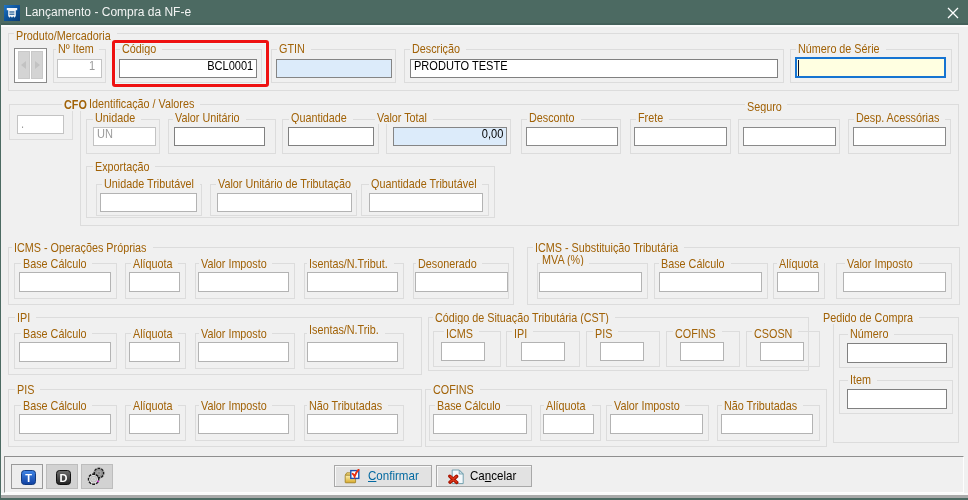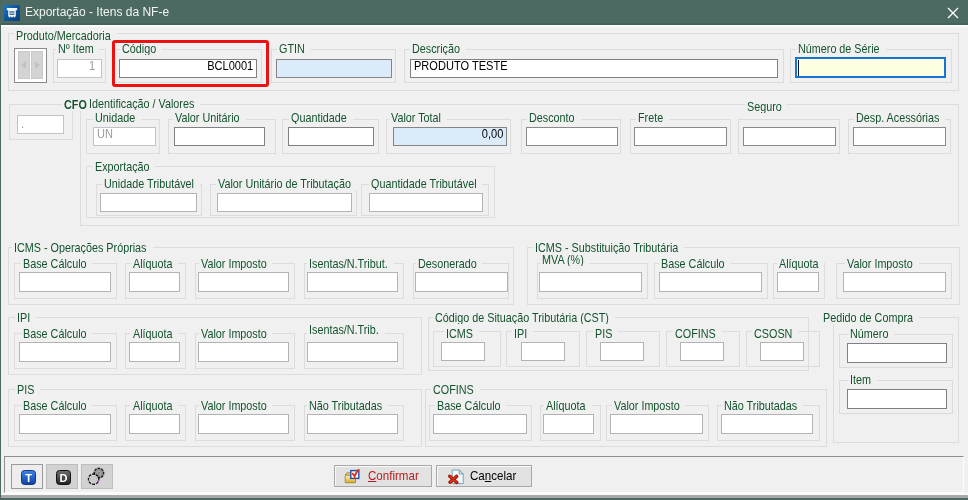--- a/index.html
+++ b/index.html
@@ -1,17 +1,17 @@
 <!DOCTYPE html>
 <html><head><meta charset="utf-8"><style>
 html,body{margin:0;padding:0;}
 body{width:968px;height:500px;background:#f0f0f0;overflow:hidden;position:relative;
  font-family:"Liberation Sans",sans-serif;}
 .a{position:absolute;box-sizing:border-box;}
-.c{position:absolute;font:13px/13px "Liberation Sans",sans-serif;color:#14532d;background:#f0f0f0;padding:0 2px;white-space:nowrap;z-index:3;overflow:hidden;}
+.c{position:absolute;font:13px/13px "Liberation Sans",sans-serif;color:#a16207;background:#f0f0f0;padding:0 2px;white-space:nowrap;z-index:3;overflow:hidden;}
 .c>span{display:inline-block;transform:scaleX(0.83);transform-origin:0 50%;white-space:pre;}
 .b{position:absolute;border:1px solid #dcdcdc;box-sizing:border-box;z-index:1;}
 .i{position:absolute;background:#fff;border:1px solid #b3b3b3;box-sizing:border-box;font:13px/12px "Liberation Sans",sans-serif;color:#000;white-space:nowrap;overflow:hidden;z-index:2;}
 .i>span{display:inline-block;transform:scaleX(0.85);white-space:pre;}
 .id{border-color:#808080;}
 .idis{border-color:#c3c3c3;color:#9b9b9b;}
 .r{text-align:right;padding-right:2px;}
 .r>span{transform-origin:100% 50%;}
 .l{text-align:left;padding-left:3px;}
 .l>span{transform-origin:0 50%;}
@@ -30,21 +30,21 @@
 <stop offset="0" stop-color="#2176c5"></stop>
         <stop offset="0.45" stop-color="#0d569f"></stop>
         <stop offset="1" stop-color="#0a3c74"></stop>
       </linearGradient>
     </defs>
 <rect x="0" y="0" width="16" height="16" fill="url(#ig)"></rect>
 <path d="M2.8 3 L13.2 3 L13.2 5.3 L11.8 5.3 L11.8 11 L10.5 12.8 L9.3 11.2 L8 12.8 L6.7 11.2 L5.5 12.8 L4.2 11 L4.2 5.3 L2.8 5.3 Z" fill="#f2f5f7"></path>
 <rect x="5.4" y="6.4" width="5" height="1.15" fill="#11508f"></rect>
 <rect x="5.4" y="8.6" width="5" height="1.15" fill="#11508f"></rect>
 </svg>
-<div class="a" style="left:25px;top:5.6px;font:12px/13px 'Liberation Sans',sans-serif;color:#f2f4f3;z-index:8;">Exportação - Itens da NF-e</div>
+<div class="a" style="left:25px;top:5.6px;font:12px/13px 'Liberation Sans',sans-serif;color:#f2f4f3;z-index:8;">Lançamento - Compra da NF-e</div>
 <svg class="a" style="left:947px;top:7px;z-index:8;" width="12" height="12" viewBox="0 0 12 12">
 <path d="M1 1 L11 11 M11 1 L1 11" stroke="#ffffff" stroke-width="1.3" fill="none"></path>
   </svg>
 <div class="b" style="left:8px;top:33px;width:951px;height:57.5px;"></div>
 <div class="c" style="left:14px;top:28.5px;width:98.8px;"><span>Produto/Mercadoria</span></div>
 <div class="a" style="left:14px;top:47.5px;width:32.5px;height:35.5px;background:#fff;border:1px solid #8a8a8a;z-index:2;"></div>
 <div class="a" style="left:17.5px;top:51px;width:12.2px;height:28px;background:#d4d4d4;border:1px solid #c9c9c9;z-index:3;"></div>
 <div class="a" style="left:30.8px;top:51px;width:12.2px;height:28px;background:#d4d4d4;border:1px solid #c9c9c9;z-index:3;"></div>
 <div class="a" style="left:20.5px;top:60.5px;width:0;height:0;border:4.5px solid transparent;border-right:5px solid #c2c2c2;border-left:none;z-index:4;"></div>
 <div class="a" style="left:35px;top:60.5px;width:0;height:0;border:4.5px solid transparent;border-left:5px solid #c2c2c2;border-right:none;z-index:4;"></div>
@@ -73,21 +73,21 @@
 <div class="b" style="left:86px;top:119px;width:74px;height:34.5px;"></div>
 <div class="c" style="left:93px;top:110.5px;width:44.2px;"><span>Unidade</span></div>
 <div class="i idis l" style="left:93px;top:127px;width:63px;height:19px;"><span>UN</span></div>
 <div class="b" style="left:168px;top:119px;width:108px;height:34.5px;"></div>
 <div class="c" style="left:173px;top:110.5px;width:68.6px;"><span>Valor Unitário</span></div>
 <div class="i id" style="left:174px;top:127px;width:91px;height:19px;"></div>
 <div class="b" style="left:282px;top:119px;width:97px;height:34.5px;"></div>
 <div class="c" style="left:289px;top:110.5px;width:59.8px;"><span>Quantidade</span></div>
 <div class="i id" style="left:288px;top:127px;width:86px;height:19px;"></div>
 <div class="b" style="left:386px;top:119px;width:125px;height:34.5px;"></div>
-<div class="c" style="left:389px;top:110.5px;width:54.0px;"><span>Valor Total</span></div>
+<div class="c" style="left:375px;top:110.5px;width:54.0px;"><span>Valor Total</span></div>
 <div class="i r" style="left:393px;top:127px;width:113.5px;height:19px;background:#dcebfa;border-color:#858585;"><span>0,00</span></div>
 <div class="b" style="left:521px;top:119px;width:100px;height:34.5px;"></div>
 <div class="c" style="left:527px;top:110.5px;width:49.6px;"><span>Desconto</span></div>
 <div class="i " style="left:525.5px;top:127px;width:92px;height:19px;border-color:#8a8a8a;"></div>
 <div class="b" style="left:630px;top:119px;width:101px;height:34.5px;"></div>
 <div class="c" style="left:635.5px;top:110.5px;width:29.2px;"><span>Frete</span></div>
 <div class="i " style="left:634px;top:127px;width:93px;height:19px;border-color:#8a8a8a;"></div>
 <div class="b" style="left:738px;top:119px;width:101.5px;height:34.5px;"></div>
 <div class="c" style="left:744.5px;top:100px;width:38.8px;"><span>Seguro</span></div>
 <div class="i " style="left:742.5px;top:127px;width:93px;height:19px;border-color:#8a8a8a;"></div>
@@ -276,19 +276,19 @@
       <linearGradient id="fg" x1="0" y1="0" x2="0" y2="1">
         <stop offset="0" stop-color="#fdf2b8"></stop>
         <stop offset="1" stop-color="#d9aa28"></stop>
       </linearGradient>
     </defs>
 <path d="M1.2 6.2 l1.6-2.4 h4.2 l1 1.4 h3.6 v1.4 z" fill="#f3d878" stroke="#9c7c20" stroke-width="0.8"></path>
 <rect x="1.2" y="6.2" width="10.4" height="7.6" rx="0.6" fill="url(#fg)" stroke="#9c7c20" stroke-width="0.8"></rect>
 <rect x="6.8" y="1.6" width="8" height="7.8" fill="#fff" stroke="#1a50b0" stroke-width="1.4"></rect>
 <path d="M8.6 4.8 Q10 5.8 10.6 7.4 Q11.6 3.6 14.6 0.8" stroke="#e83010" stroke-width="1.9" fill="none" stroke-linecap="round"></path>
 </svg>
-<div class="a" style="left:368px;top:468.6px;font:13px/13px 'Liberation Sans',sans-serif;color:#b91c1c;z-index:4;"><span style="display:inline-block;transform:scaleX(.89);transform-origin:0 50%;"><u>C</u>onfirmar</span></div>
+<div class="a" style="left:368px;top:468.6px;font:13px/13px 'Liberation Sans',sans-serif;color:#0369a1;z-index:4;"><span style="display:inline-block;transform:scaleX(.89);transform-origin:0 50%;"><u>C</u>onfirmar</span></div>
 <svg class="a" style="left:448px;top:468.5px;z-index:4;" width="17" height="16" viewBox="0 0 17 16">
 <path d="M4.2 1 h7 l4 4 v9.6 h-11 z" fill="#f3f8fb" stroke="#6899a8" stroke-width="0.9"></path>
 <path d="M11.2 1 v4 h4 z" fill="#cfe0ea" stroke="#6899a8" stroke-width="0.8"></path>
 <path d="M1.8 7.2 L8.8 13.4 M8.6 7.4 L2 13.2" stroke="#a81400" stroke-width="3.4" fill="none" stroke-linecap="round"></path>
 <path d="M2.2 7.4 L8.4 12.9 M8.2 7.6 L2.4 12.7" stroke="#d83418" stroke-width="1.6" fill="none" stroke-linecap="round"></path>
 </svg>
 <div class="a" style="left:470px;top:468.6px;font:13px/13px 'Liberation Sans',sans-serif;color:#000000;z-index:4;"><span style="display:inline-block;transform:scaleX(.89);transform-origin:0 50%;">Ca<u>n</u>celar</span></div>
 </body></html>

